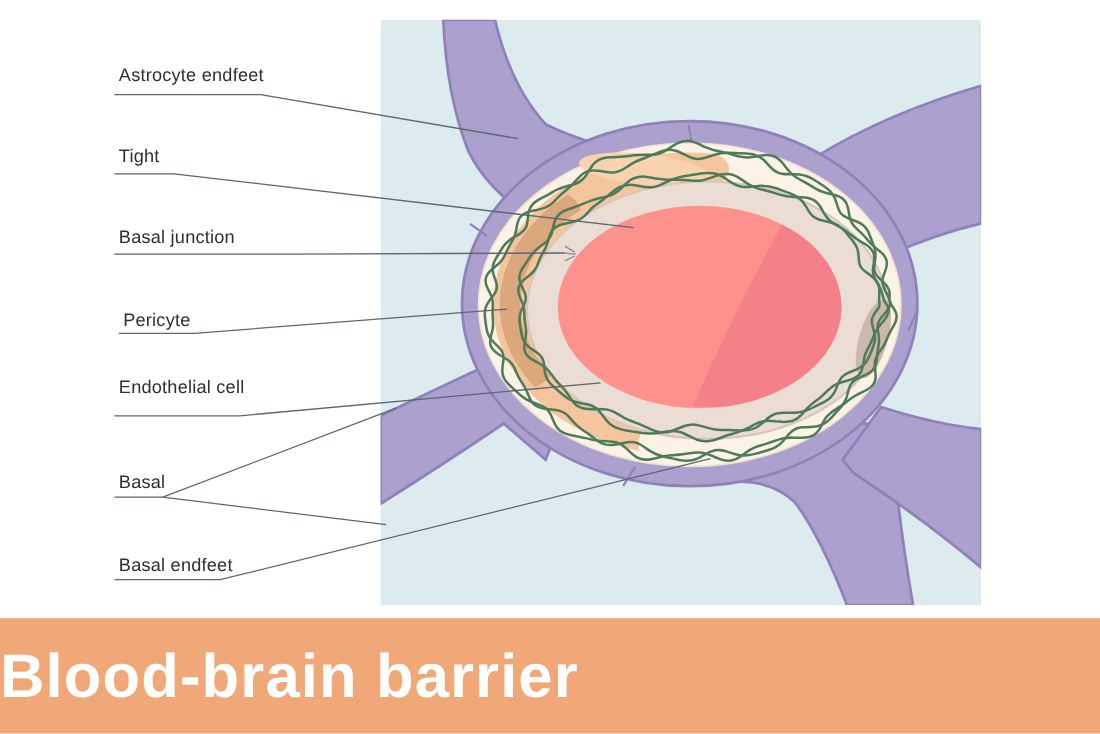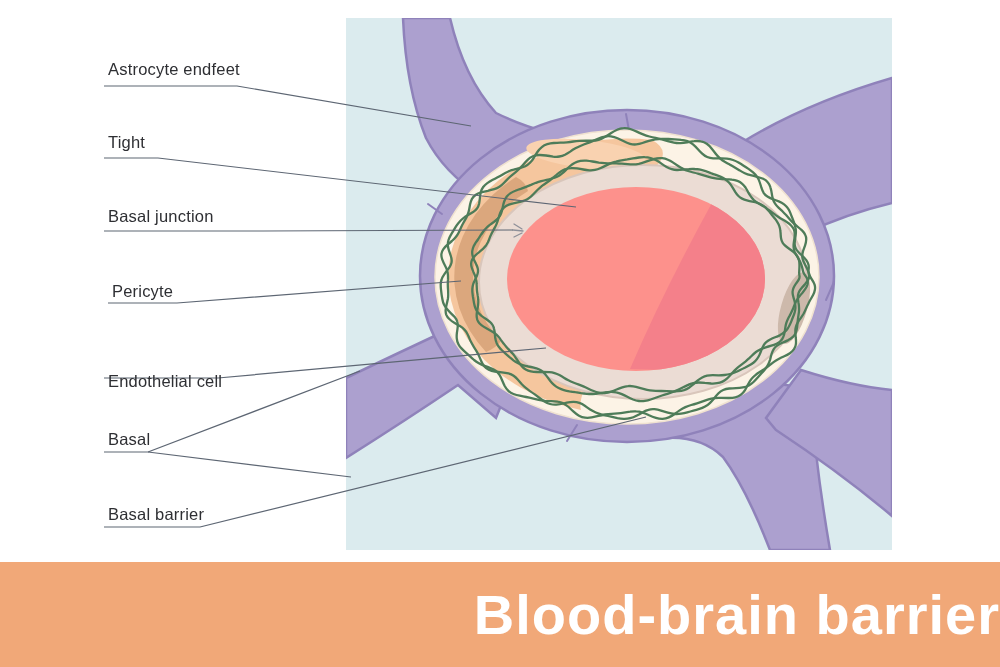--- a/index.html
+++ b/index.html
@@ -21,21 +21,21 @@
   .blood-shade{fill:var(--blood-shade);}
   .bl{stroke:var(--basal-lamina-green);stroke-width:2.3;fill:none;stroke-linejoin:round;}
   .leader{stroke:var(--leader-line);stroke-width:1.2;fill:none;stroke-linejoin:round;}
   .tj{stroke:#8E9099;stroke-width:1.3;stroke-linecap:round;}
   .label{
     position:absolute;font-size:16.5px;line-height:19px;color:var(--label-text);
     white-space:nowrap;letter-spacing:.2px;
   }
   #banner{
     position:absolute;left:0;top:562px;width:1000px;height:105px;
-    background:var(--banner);display:flex;align-items:center;justify-content:flex-end;
+    background:var(--banner);display:flex;align-items:center;justify-content:flex-start;
   }
   #title{
     font-size:56px;font-weight:bold;color:var(--title-text);letter-spacing:1px;
   }
 </style>
 </head>
 <body>
 
 <div id="stage">
 
@@ -100,20 +100,20 @@
       <polyline class="leader" points="360,371 148,452 104,452"></polyline>
       <polyline class="leader" points="148,452 351,477"></polyline>
       <polyline class="leader" points="104,527 200,527 646,417"></polyline>
     </g>
   </svg>
 
   <div class="label" style="left:108px;top:60px">Astrocyte endfeet</div>
   <div class="label" style="left:108px;top:133px">Tight</div>
   <div class="label" style="left:108px;top:207px">Basal junction</div>
   <div class="label" style="left:112px;top:282px">Pericyte</div>
-  <div class="label" style="left:108px;top:372px">Endothelial cell</div>
+  <div class="label" style="left:108px;top:343px">Endothelial cell</div>
   <div class="label" style="left:108px;top:430px">Basal</div>
-  <div class="label" style="left:108px;top:505px">Basal barrier</div>
+  <div class="label" style="left:108px;top:505px">Basal endfeet</div>
 
   <div id="banner">
     <div id="title">Blood-brain barrier</div>
   </div>
 </div>
 
 </body></html>

